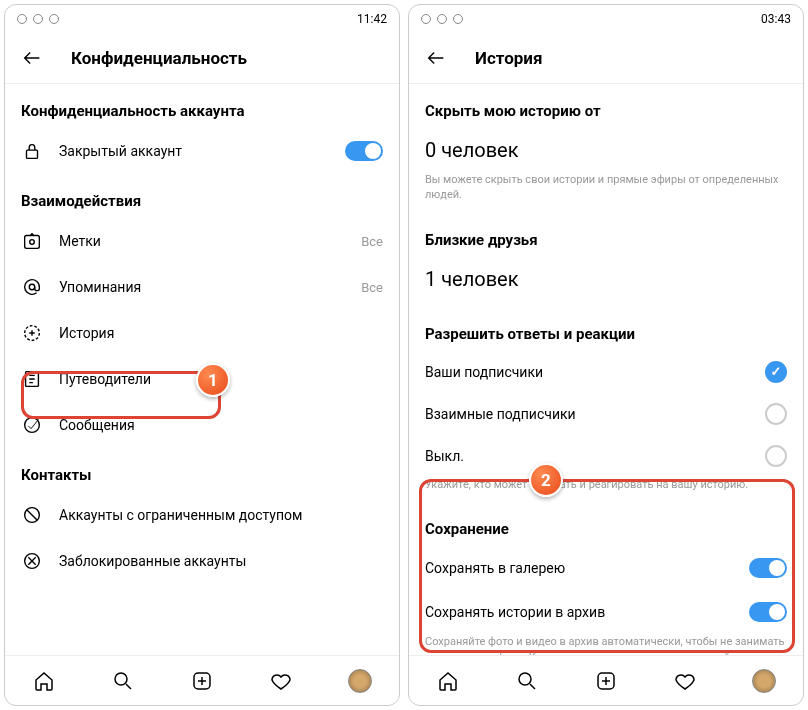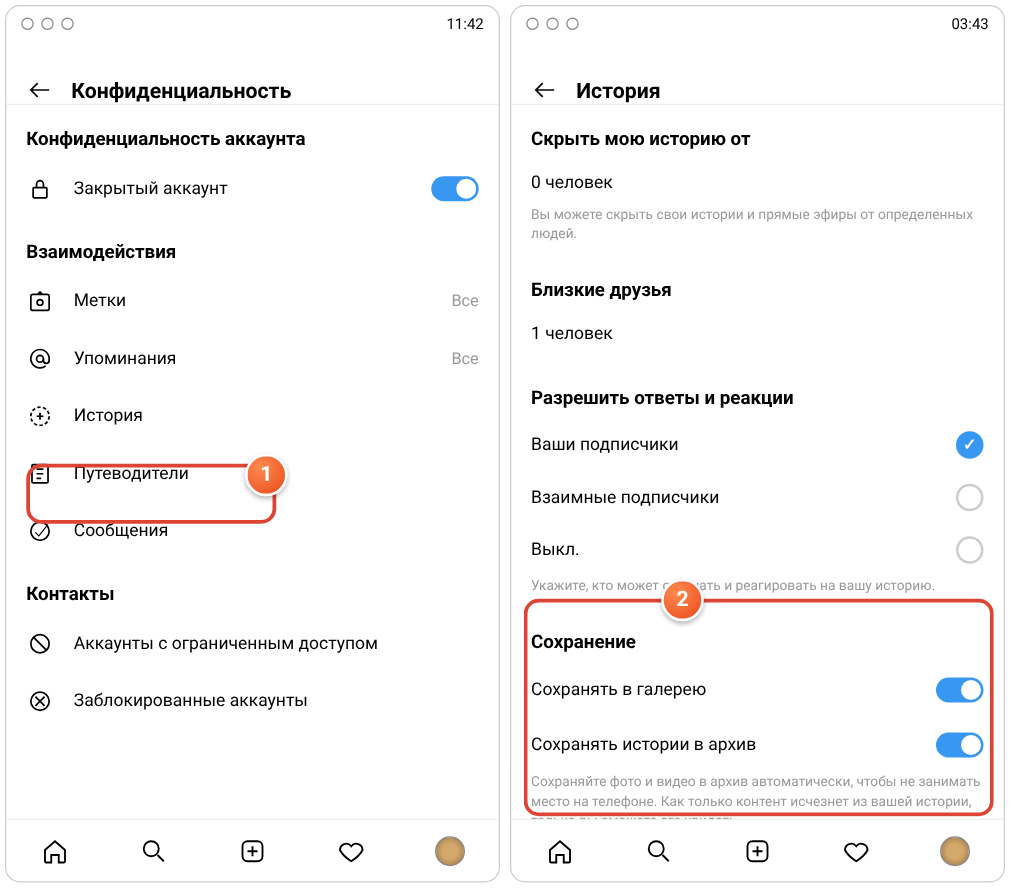--- a/index.html
+++ b/index.html
@@ -2,34 +2,34 @@
 <html><head>
 <meta charset="utf-8">
 <style>
 * { margin: 0; padding: 0; box-sizing: border-box; }
 body { background: #fff; font-family: -apple-system, BlinkMacSystemFont, 'Segoe UI', Roboto, sans-serif; display: flex; gap: 8px; padding: 4px; }
 .phone { width: 396px; height: 702px; background: #fff; border: 1px solid #ccc; border-radius: 12px; display: flex; flex-direction: column; overflow: hidden; position: relative; }
 .status-bar { height: 28px; display: flex; align-items: center; justify-content: space-between; padding: 0 12px; font-size: 12px; }
 .status-dots { display: flex; gap: 6px; }
 .status-dot { width: 10px; height: 10px; border: 1.5px solid #888; border-radius: 50%; }
 .status-time { font-size: 12px; color: #000; }
-.header { height: 50px; display: flex; align-items: flex-end; padding: 0 16px; gap: 14px; }
+.header { height: 50px; display: flex; align-items: center; padding: 0 16px; gap: 28px; }
 .back-arrow { width: 22px; height: 22px; }
 .header-title { font-size: 17px; font-weight: 700; color: #000; }
 .divider { height: 1px; background: #eee; }
 .content { flex: 1; overflow-y: auto; }
 .section-title { font-size: 15px; font-weight: 700; color: #000; padding: 18px 16px 8px; }
 .row { display: flex; align-items: center; padding: 12px 16px; gap: 16px; min-height: 44px; }
 .row-icon { width: 22px; height: 22px; display: flex; align-items: center; justify-content: center; flex-shrink: 0; }
 .row-label { font-size: 14px; color: #000000; flex: 1; }
 .row-value { font-size: 13px; color: #999; }
 .toggle { width: 38px; height: 20px; background: #3897f0; border-radius: 10px; position: relative; }
 .toggle::after { content: ""; position: absolute; width: 16px; height: 16px; background: #fff; border-radius: 50%; top: 2px; right: 2px; }
 .subtext { font-size: 11px; color: #999; padding: 0 16px 10px; line-height: 1.4; }
-.value-row { padding: 10px 16px; font-size: 14px; color: #000; }
+.value-row { padding: 10px 16px; font-size: 20px; color: #000; }
 .radio-row { display: flex; align-items: center; justify-content: space-between; padding: 10px 16px; }
 .radio-label { font-size: 14px; color: #000; }
 .radio-checked { width: 22px; height: 22px; border-radius: 50%; background: #3897f0; display: flex; align-items: center; justify-content: center; }
 .radio-checked::after { content: "✓"; color: #fff; font-size: 13px; font-weight: bold; }
 .radio-unchecked { width: 22px; height: 22px; border-radius: 50%; border: 2px solid #ccc; }
 .bottom-nav { height: 50px; border-top: 1px solid #eee; display: flex; align-items: center; justify-content: space-around; }
 .nav-icon { width: 24px; height: 24px; display: flex; align-items: center; justify-content: center; }
 .avatar { width: 24px; height: 24px; border-radius: 50%; background: radial-gradient(circle, #d4a76a 40%, #8b6f47 100%); border: 1px solid #888; }
 .callout { position: absolute; border: 3px solid #d43; border-radius: 12px; pointer-events: none; }
 .callout-1 { left: 16px; top: 366px; width: 200px; height: 48px; }

